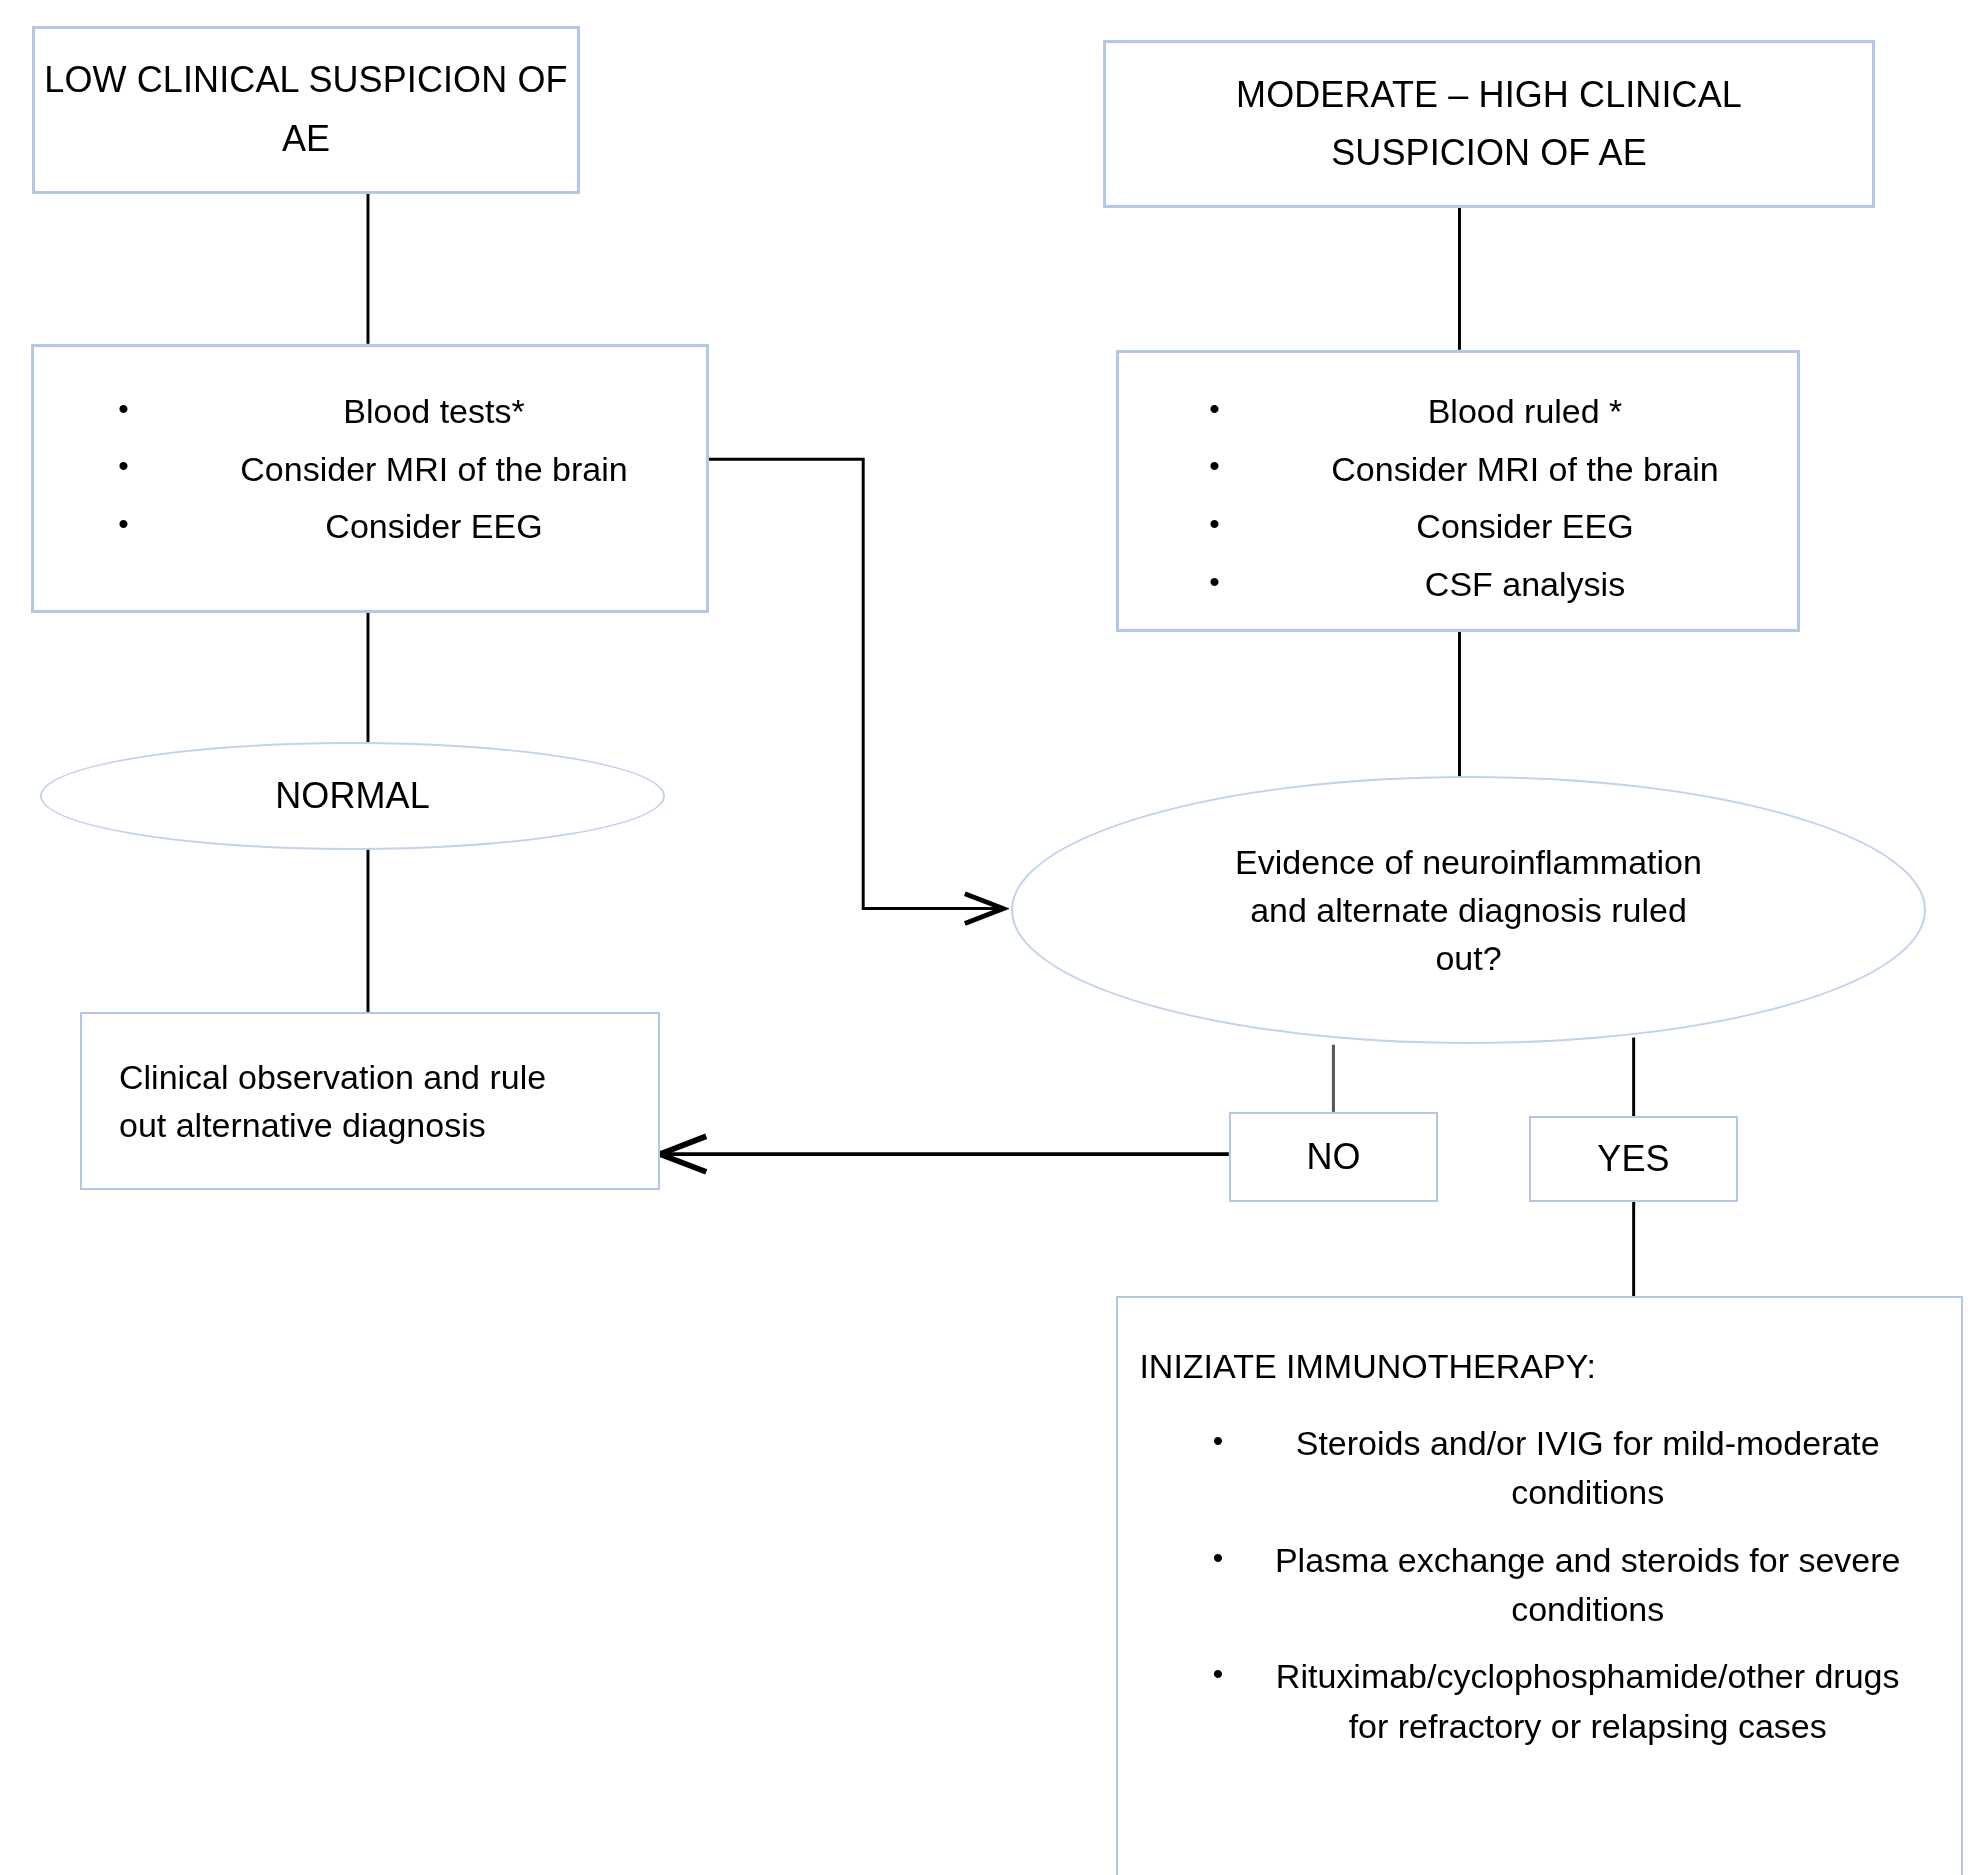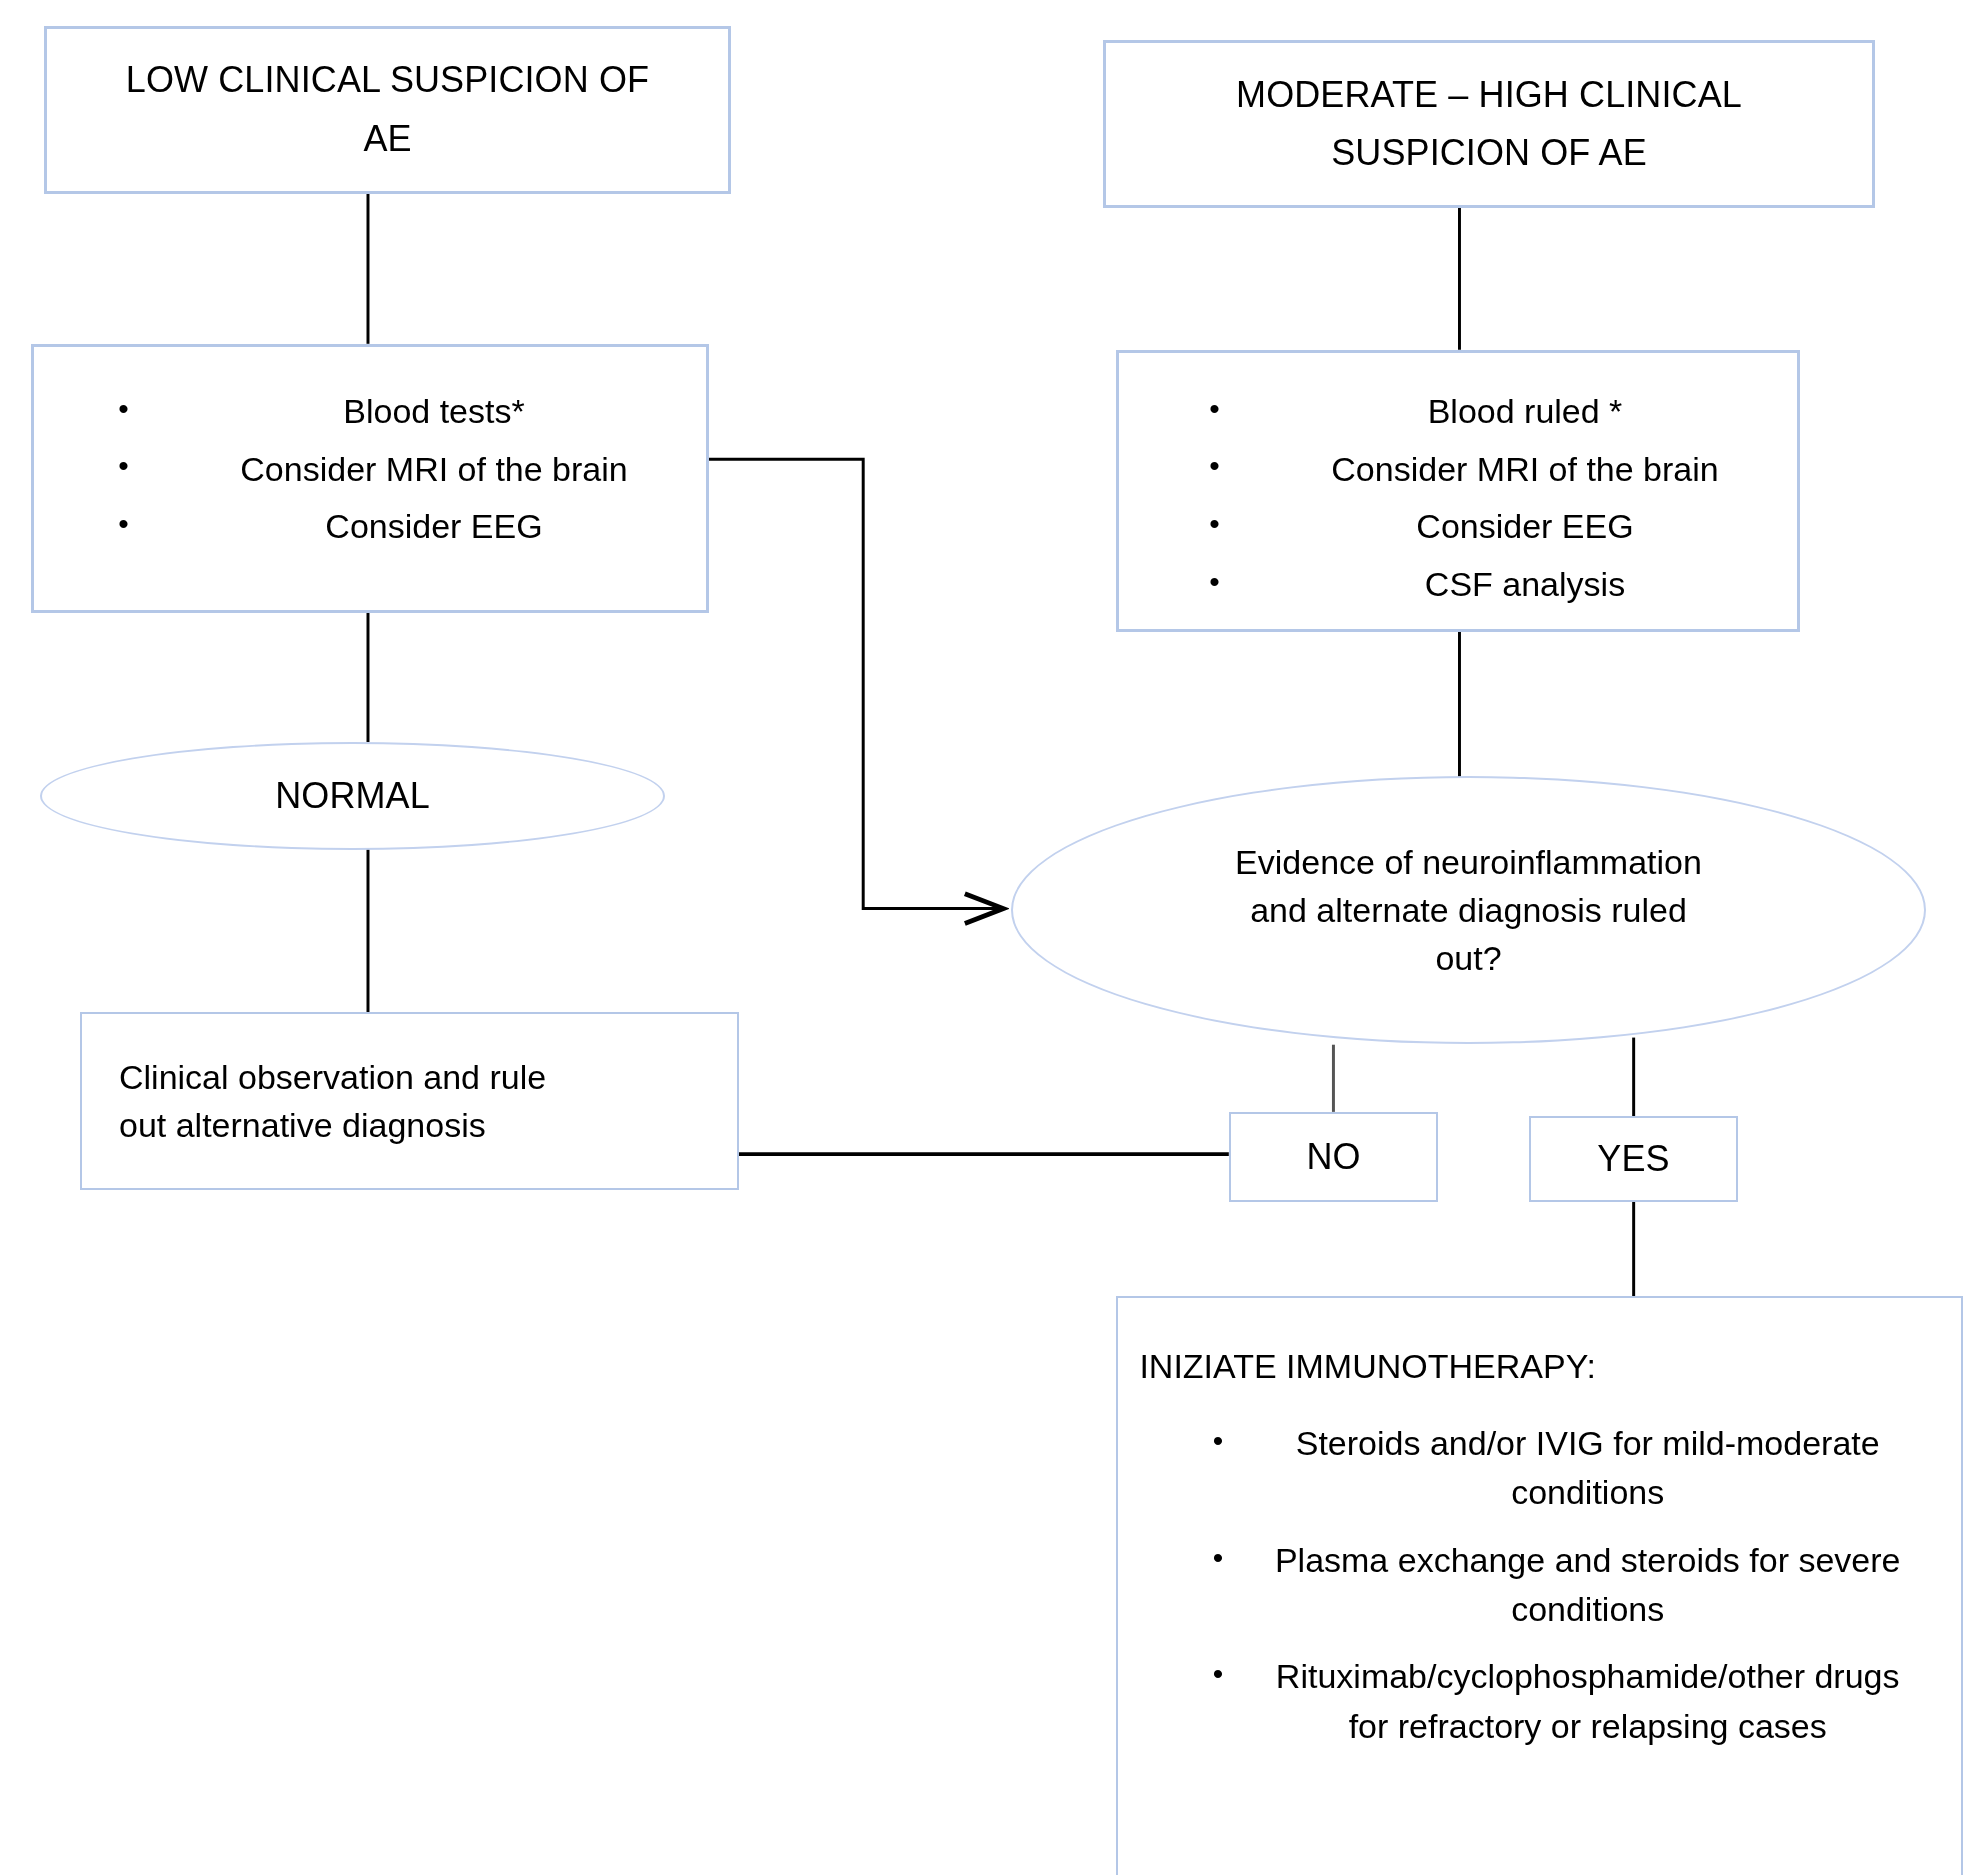--- a/index.html
+++ b/index.html
@@ -126,21 +126,21 @@
 
     <line x1="2243" y1="1757" x2="2243" y2="1870" stroke="#555555" stroke-width="5"></line>
 
     <line x1="2748" y1="1745" x2="2748" y2="1878" stroke="#000000" stroke-width="5"></line>
 
     <line x1="2067" y1="1941" x2="1110" y2="1941" stroke="#000000" stroke-width="6" marker-end="url(#arrowhead-left)"></line>
 
     <line x1="2748" y1="2020" x2="2748" y2="2182" stroke="#000000" stroke-width="5"></line>
   </svg>
 
-  <div class="node box" style="left:44px; top:25.6px; width:687px; height:168px;">
+  <div class="node box" style="left:32px; top:25.6px; width:548px; height:168px;">
     <div class="center-text">
       <div class="t-upper">LOW CLINICAL SUSPICION OF</div>
       <div class="t-upper">AE</div>
     </div>
   </div>
 
   <div class="node box" style="left:1103px; top:40px; width:772px; height:168px;">
     <div class="center-text">
       <div class="t-upper">MODERATE – HIGH CLINICAL</div>
       <div class="t-upper">SUSPICION OF AE</div>
@@ -171,21 +171,21 @@
   </div>
 
   <div class="node ellipse" style="left:1011px; top:776px; width:915px; height:268px;">
     <div class="center-text" style="padding:0 101px;">
       <div class="t-body">Evidence of neuroinflammation</div>
       <div class="t-body">and alternate diagnosis ruled</div>
       <div class="t-body">out?</div>
     </div>
   </div>
 
-  <div class="node box-thin" style="left:80px; top:1012px; width:659px; height:178px;">
+  <div class="node box-thin" style="left:80px; top:1012px; width:580px; height:178px;">
     <div class="left-text" style="padding-left:37px; padding-right:12px;">
       <div class="t-body">Clinical observation and rule</div>
       <div class="t-body">out alternative diagnosis</div>
     </div>
   </div>
 
   <div class="node box-thin" style="left:1229px; top:1112px; width:209px; height:90px;">
     <div class="center-text">
       <div class="t-upper">NO</div>
     </div>

